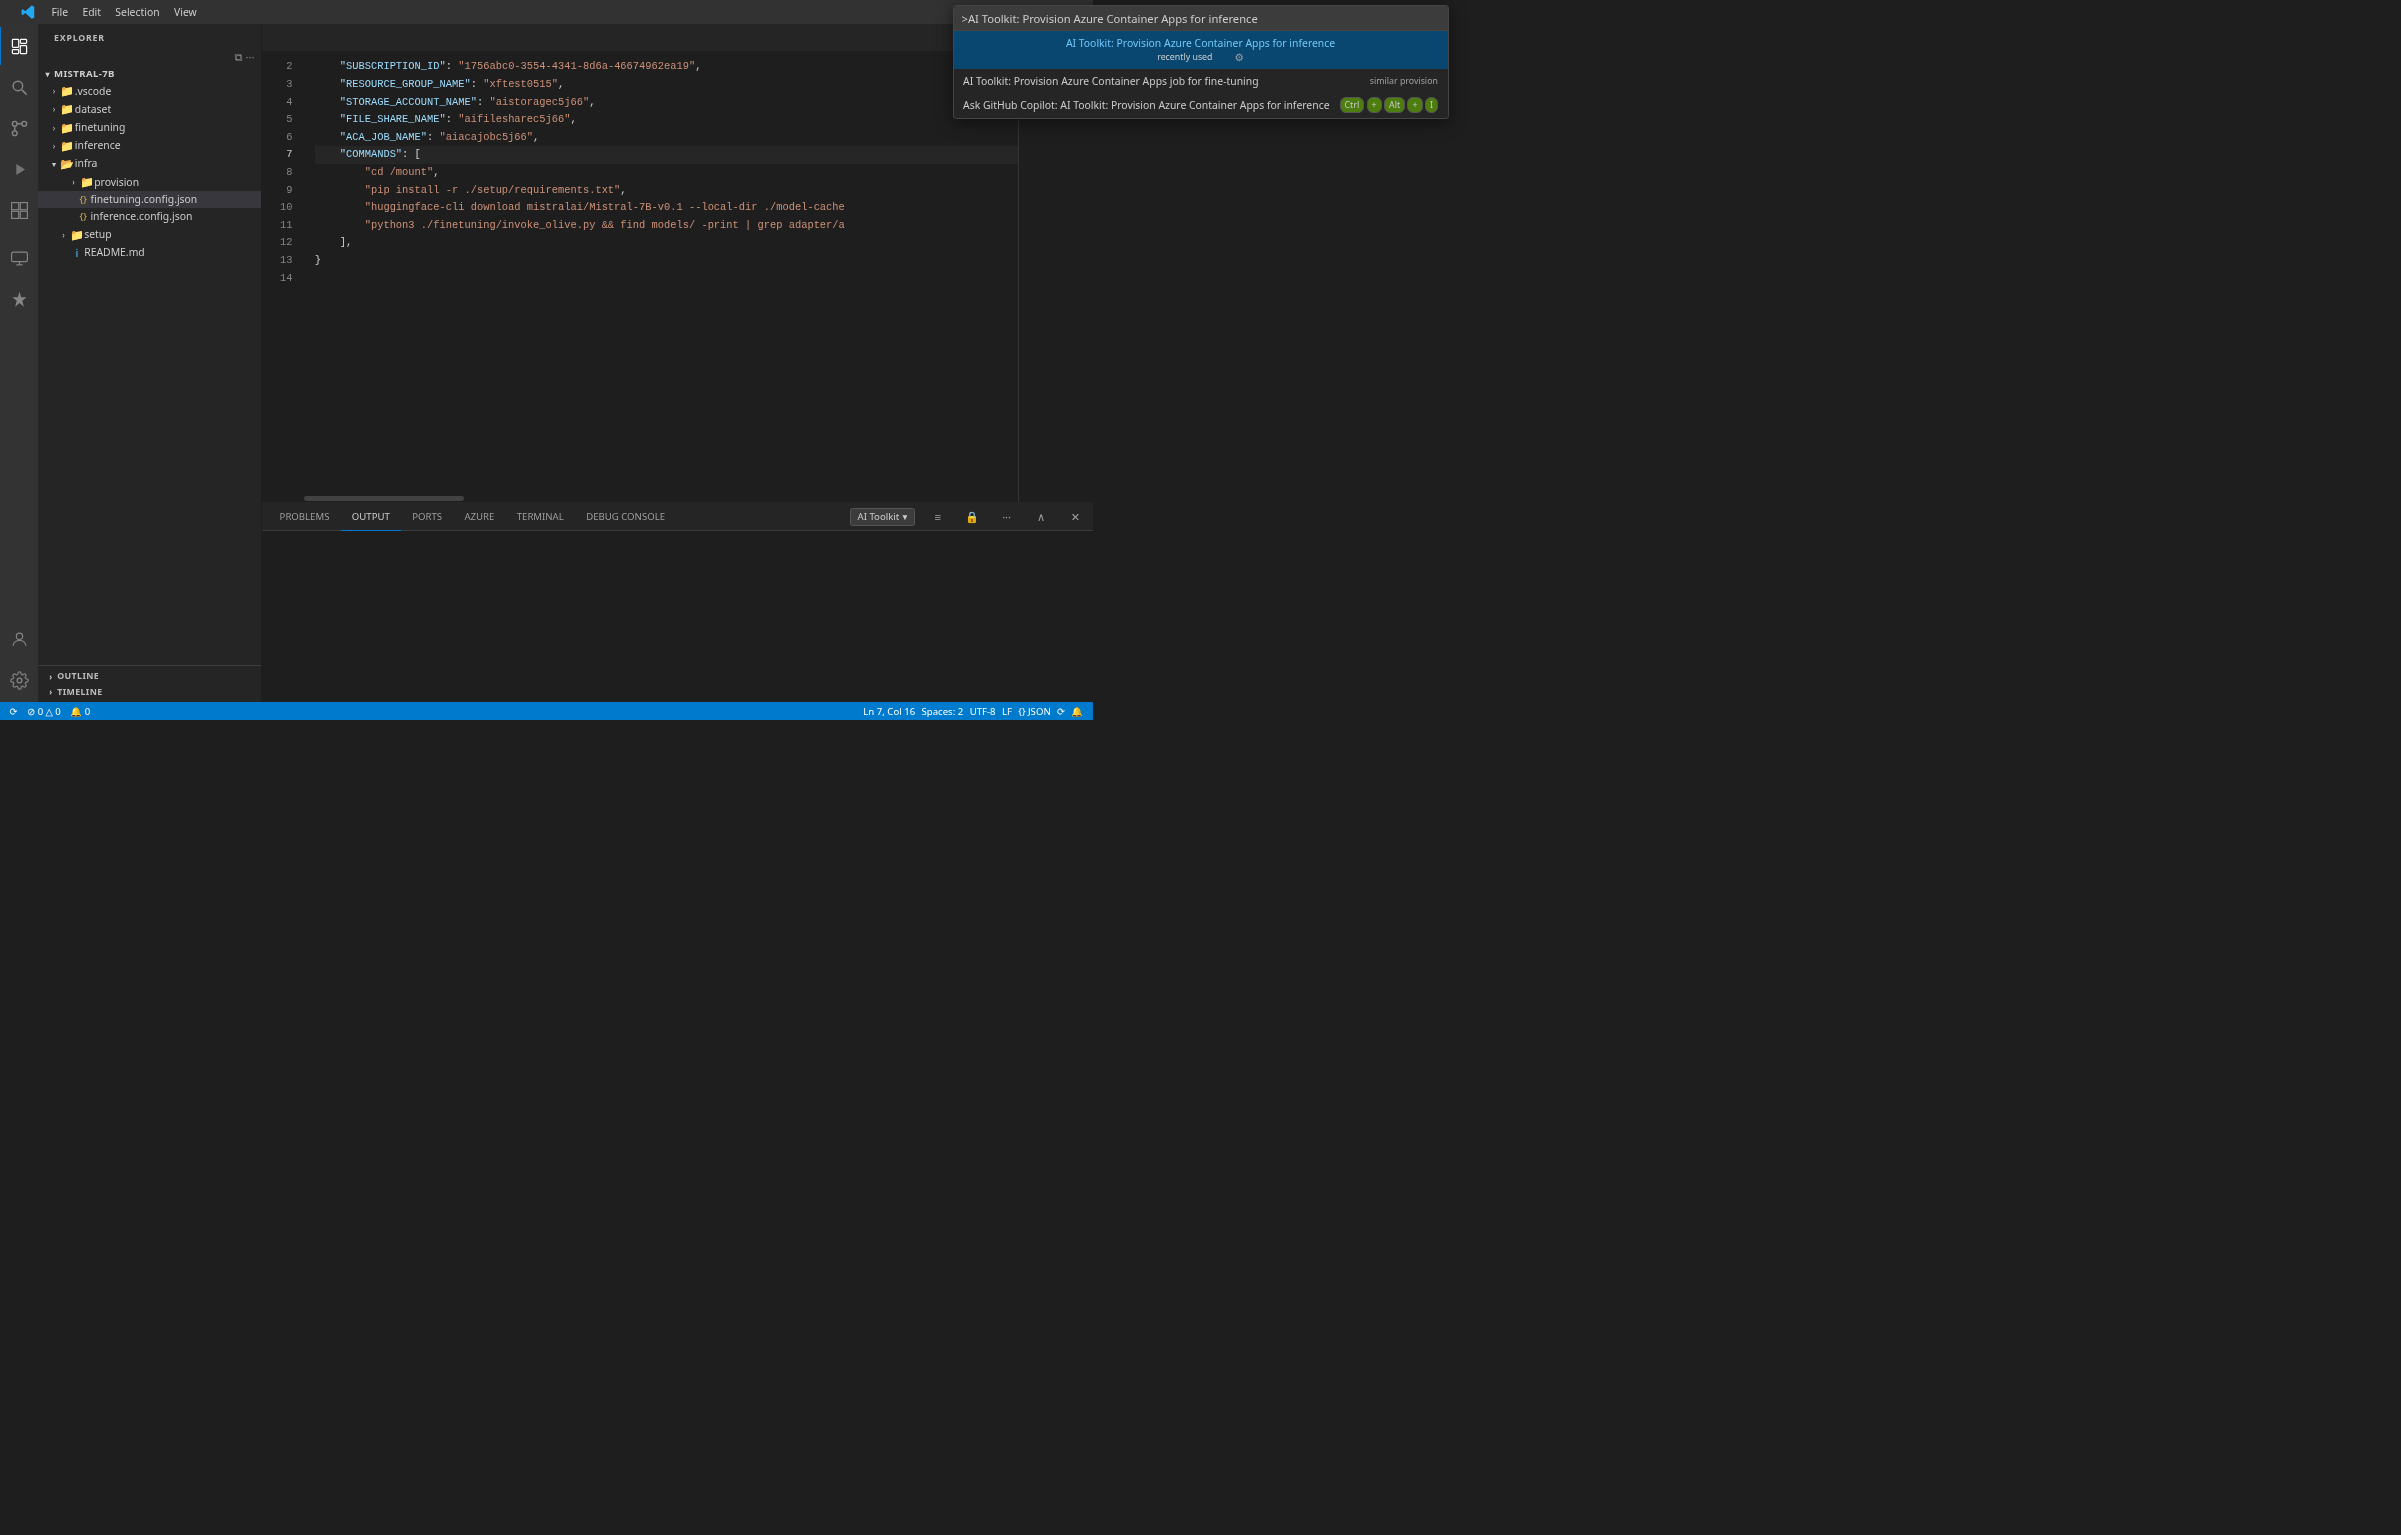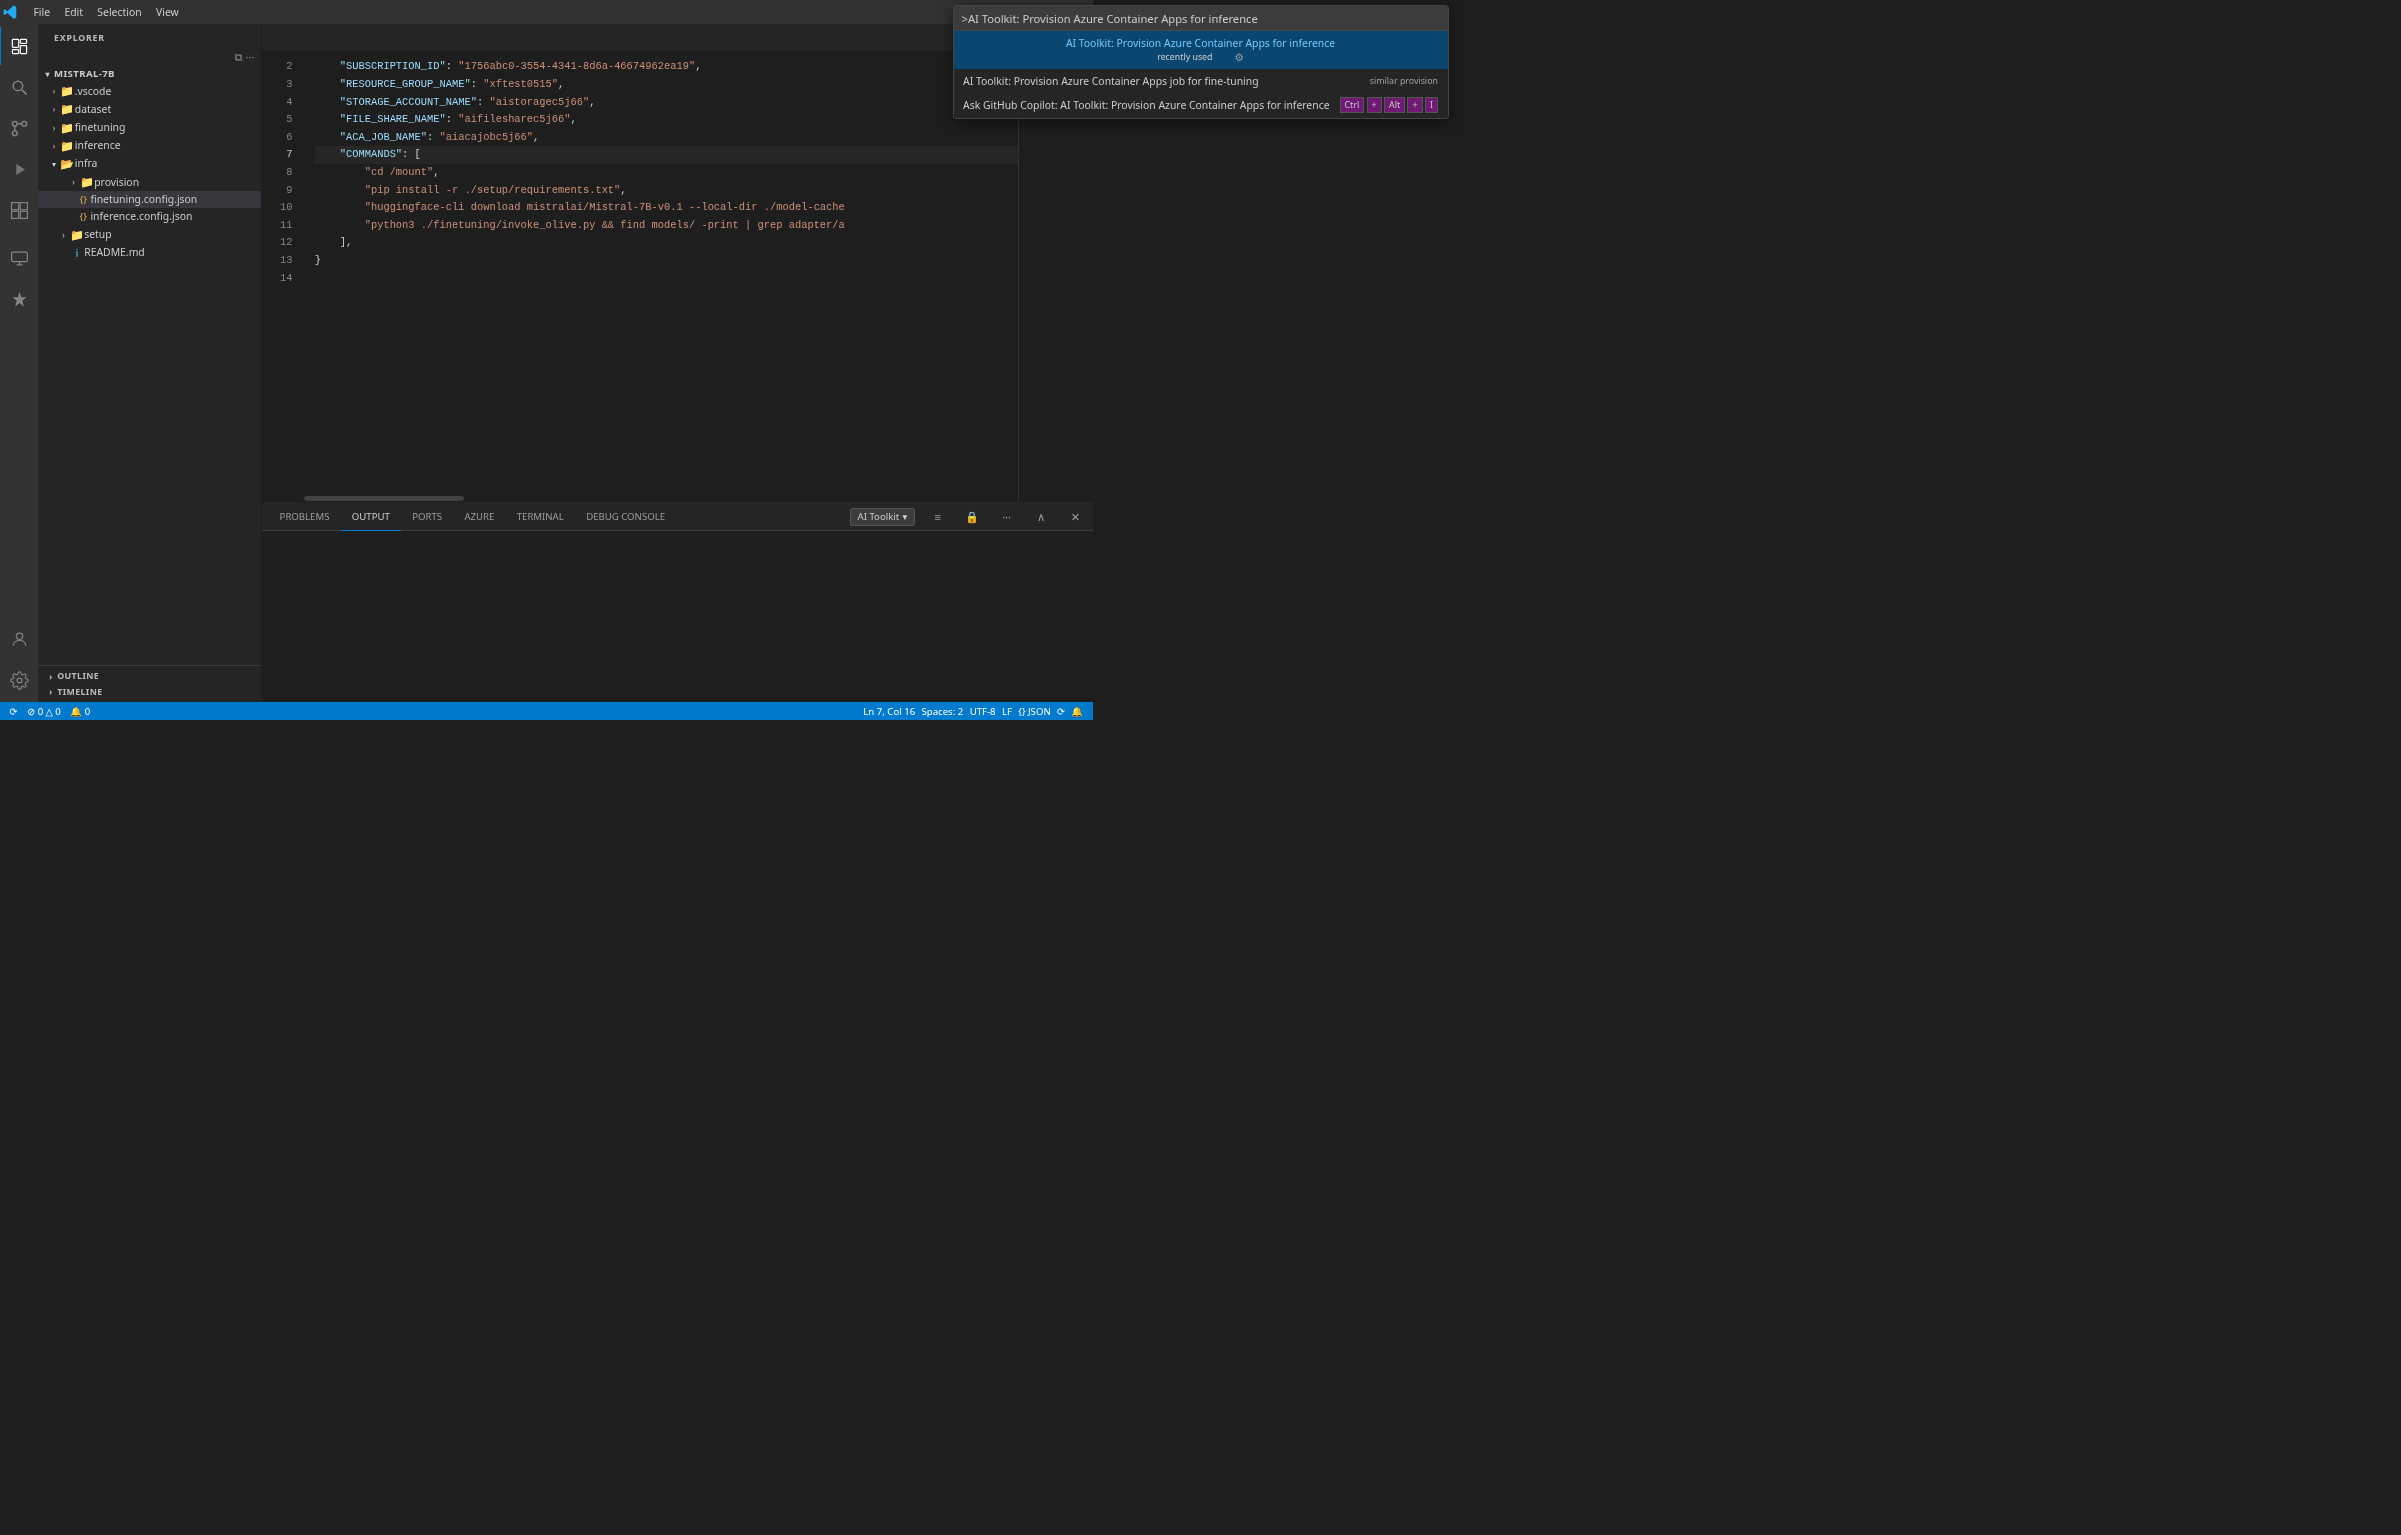--- a/index.html
+++ b/index.html
@@ -14,21 +14,21 @@
       display: flex;
       flex-direction: column;
     }
 
     
     .titlebar {
       display: flex;
       align-items: center;
       background: #323233;
       height: 24px;
-      padding: 0 3px;
+      padding: 0 21px;
       flex-shrink: 0;
       gap: 9.6px;
     }
     .titlebar-logo {
       width: 14.4px;
       height: 14.4px;
       flex-shrink: 0;
     }
     .titlebar-menu {
       display: flex;
@@ -140,23 +140,23 @@
     }
     .cp-result-tag {
       font-size: 8.8px;
       color: #a0a0a0;
     }
     .cp-result-keybinding {
       display: flex;
       gap: 2.4px;
     }
     .keybind-key {
-      background: #701a75;
+      background: #4d7c0f;
       border: 0.8px solid #555;
-      border-radius: 0;
+      border-radius: 6px;
       padding: 0.8px 4px;
       font-size: 8.8px;
       color: #cccccc;
     }
 
     
     .main-container {
       display: flex;
       flex: 1;
       overflow: hidden;

